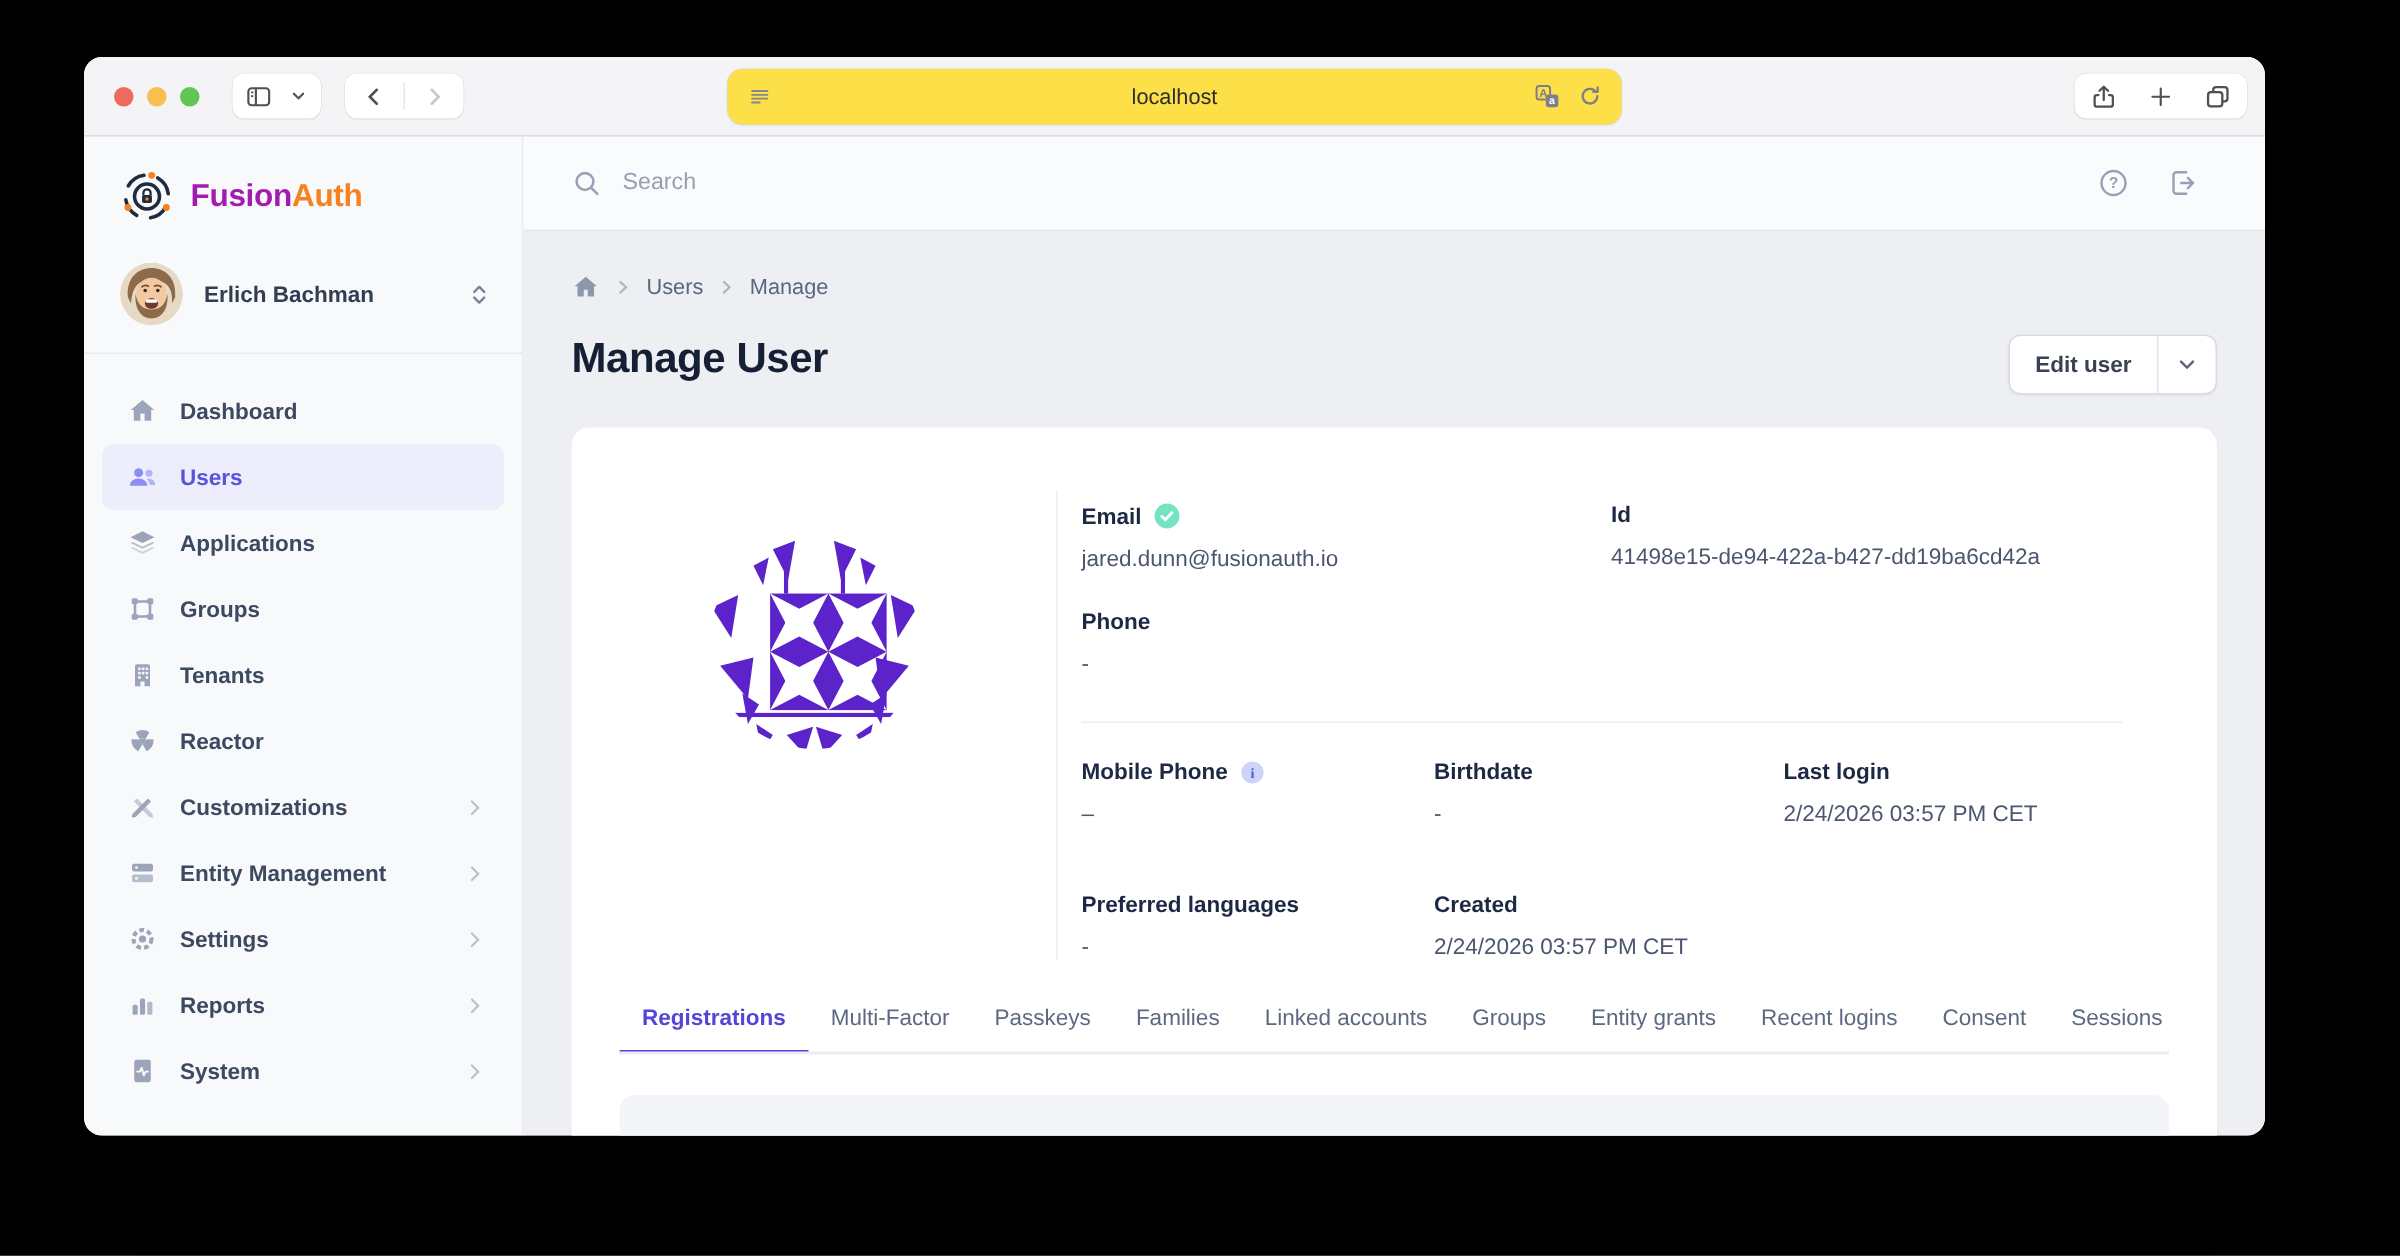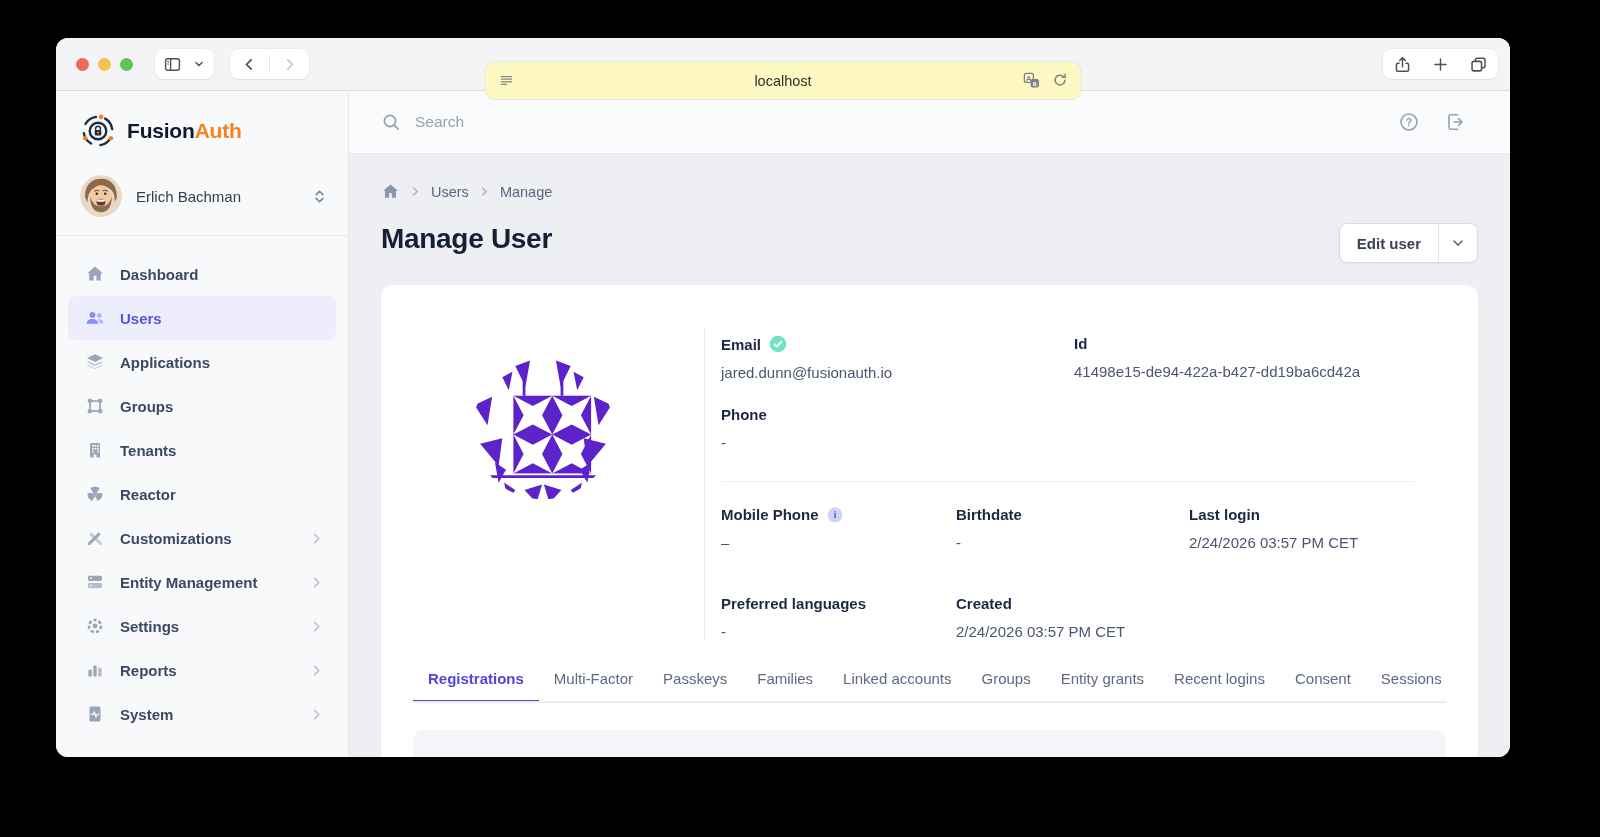--- a/index.html
+++ b/index.html
@@ -11,36 +11,36 @@
     display:flex;align-items:center;}
   .lights{display:flex;gap:9px;margin-left:20px;}
   .light{width:13px;height:13px;border-radius:50%;}
   .light.r{background:#ee6a5e}.light.y{background:#f6bf4e}.light.g{background:#61c455}
   .pill{background:#fff;border-radius:8px;height:30px;display:flex;align-items:center;
     box-shadow:0 0 0 .5px rgba(0,0,0,.07),0 1px 1px rgba(0,0,0,.05);}
   .pill .seg{display:flex;align-items:center;justify-content:center;height:100%;padding:0 8px;}
   .pill .vr{width:1px;height:18px;background:#e6e6e9;}
   .tb-ic{color:#4f4f55;display:flex;align-items:center;}
   .tb-ic.dis{color:#c7c7cc;}
-  .addr{position:absolute;left:50%;top:24px;transform:translateX(-50%);width:596px;height:37px;
-    background:#fef9c3;border-radius:10px;box-shadow:0 0 0 .5px rgba(0,0,0,.08),0 1px 2px rgba(0,0,0,.05);
+  .addr{position:absolute;left:50%;top:8px;transform:translateX(-50%);width:596px;height:37px;
+    background:#fde047;border-radius:10px;box-shadow:0 0 0 .5px rgba(0,0,0,.08),0 1px 2px rgba(0,0,0,.05);
     display:flex;align-items:center;}
   .addr .url{position:absolute;left:0;right:0;text-align:center;font-size:14.5px;color:#2d2d30;}
   .addr .lft{margin-left:13px;color:#86868c;display:flex;}
   .addr .rgt{margin-left:auto;margin-right:12px;display:flex;gap:10px;color:#7f7f85;z-index:2;}
   
   .app{display:flex;height:666px;}
   .sidebar{width:292px;flex:0 0 292px;background:#f8f9fb;border-right:1px solid #e8eaee;
     display:flex;flex-direction:column;overflow:hidden;}
   .brand{display:flex;align-items:center;gap:11px;margin:22px 0 0 24px;cursor:pointer;}
   .brand .word{font-size:21px;font-weight:700;letter-spacing:-.2px;}
-  .brand .w1{color:#0f172a}.brand .w2{color:#f5821f}
+  .brand .w1{color:#a21caf}.brand .w2{color:#f5821f}
   .profile{display:flex;align-items:center;margin:26px 20px 0 24px;gap:14px;}
   .pf-av{width:42px;height:42px;border-radius:50%;overflow:hidden;flex:0 0 42px;}
-  .pf-name{font-size:15px;font-weight:400;color:#323d52;}
+  .pf-name{font-size:15px;font-weight:700;color:#323d52;}
   .pf-chev{margin-left:auto;color:#7a8498;display:flex;}
   .sb-div{height:1px;background:#e8eaee;margin-top:18px;}
   .nav{padding:16px 12px 0;}
   .nav-item{display:flex;align-items:center;height:44px;padding:0 12px 0 17px;border-radius:8px;
     color:#3d4861;font-size:15px;font-weight:600;cursor:pointer;}
   .nav-item .ni{color:#9ba4b8;display:flex;margin-right:15px;}
   .nav-item .chev{margin-left:auto;color:#b9c1cf;display:flex;}
   .nav-item.active{background:#ededfc;color:#5853dd;}
   .nav-item.active .ni{color:#8a8ef3;}
   

